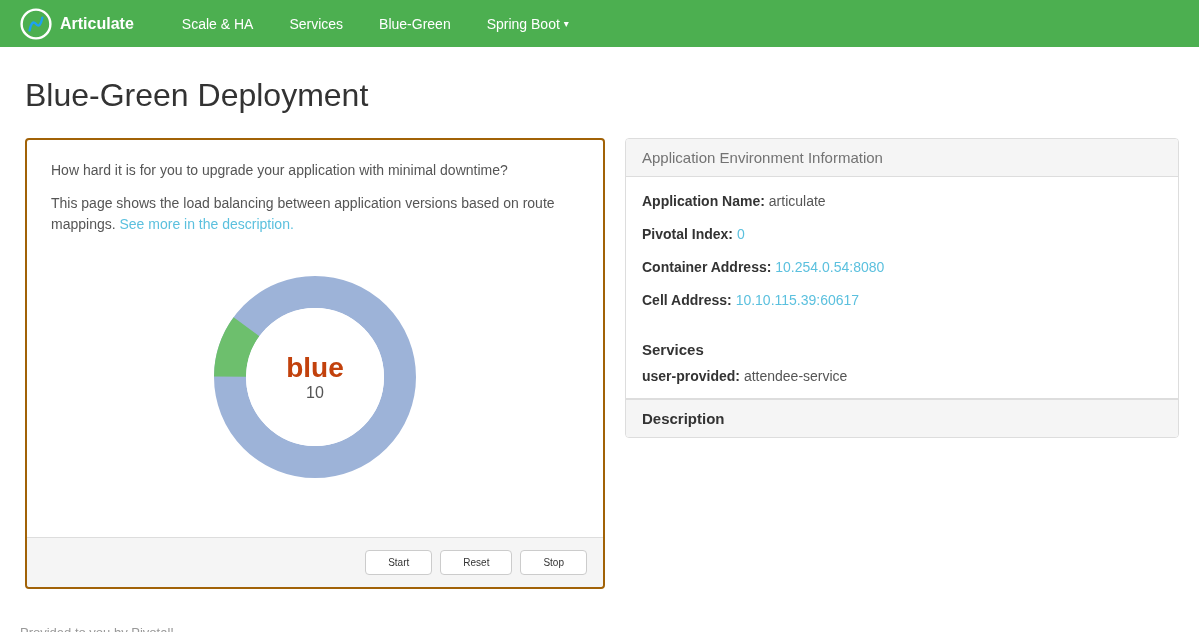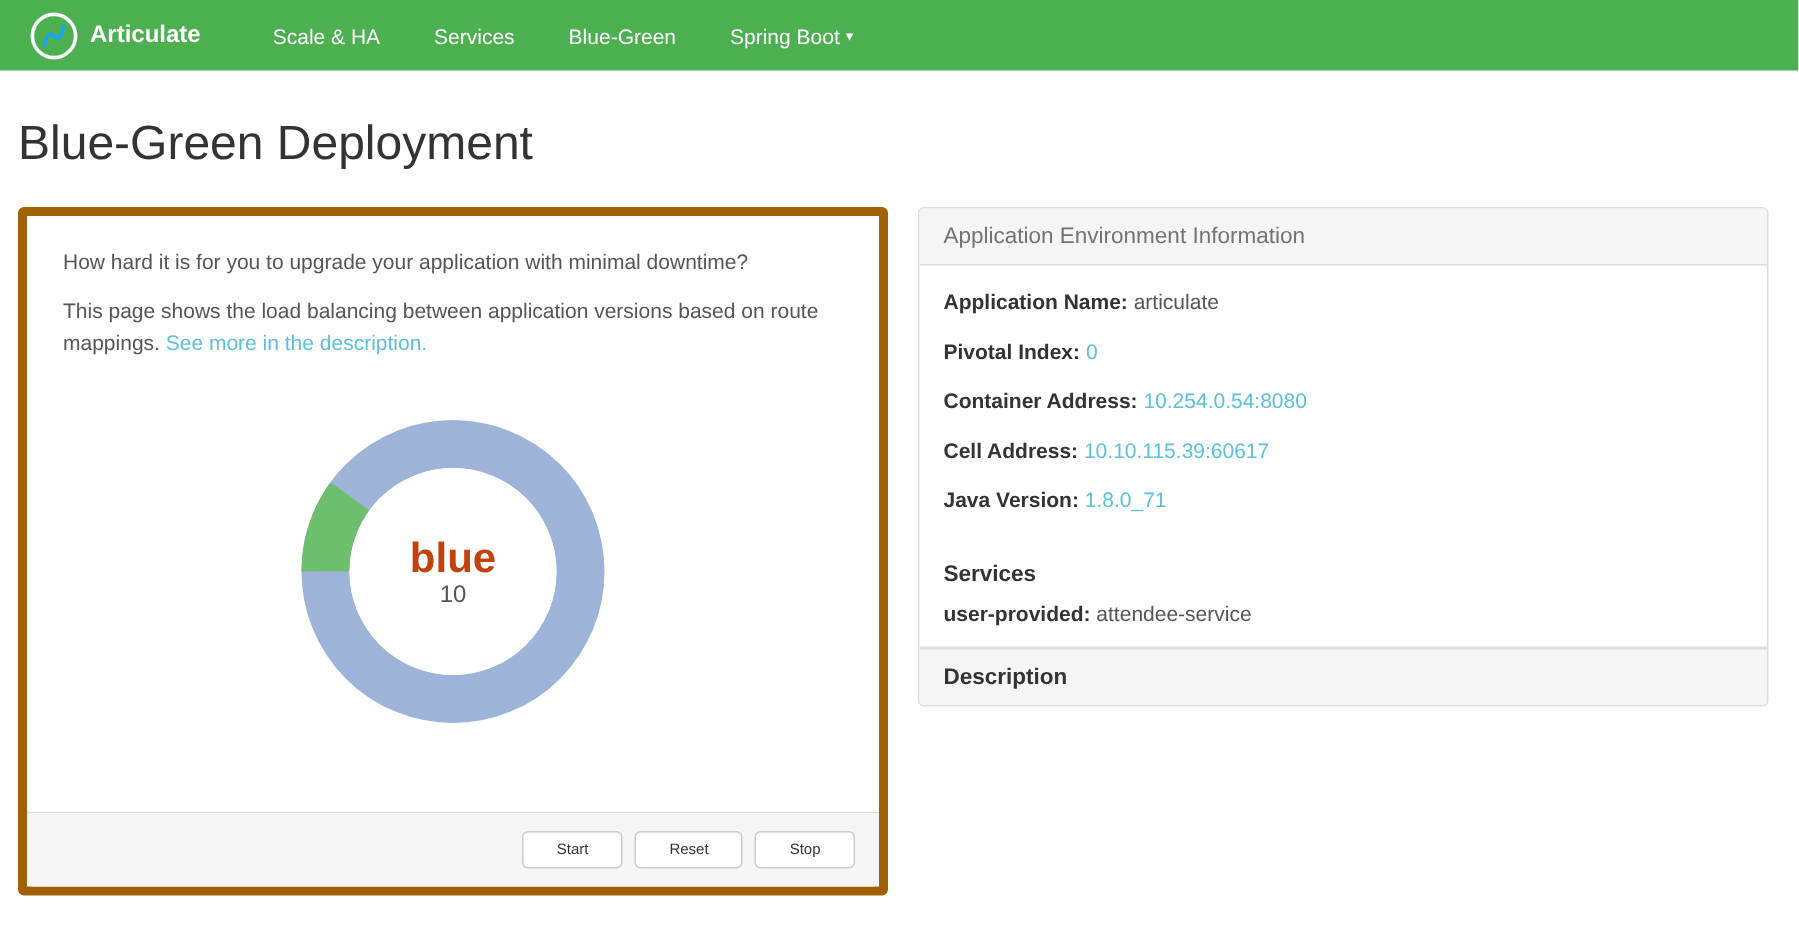--- a/index.html
+++ b/index.html
@@ -41,39 +41,39 @@
       align-items: center;
       cursor: pointer;
     }
     .navbar-link .caret {
       margin-left: 4px;
       font-size: 10px;
     }
 
     
     .main-content {
-      padding: 30px 20px 20px 12px;
+      padding: 30px 20px 20px 25px;
     }
     .page-title {
       font-size: 32px;
       font-weight: 300;
       color: #333;
       margin-bottom: 24px;
     }
 
     .content-row {
       display: flex;
       gap: 20px;
       align-items: flex-start;
     }
 
     
     .left-panel {
       flex: 0 0 580px;
-      border: 6px solid #a16207;
+      border: 2px solid #a16207;
       border-radius: 4px;
       background: #fff;
     }
     .left-panel-body {
       padding: 20px 24px;
     }
     .left-panel-body p {
       margin-bottom: 12px;
       line-height: 1.5;
       color: #555;
@@ -283,24 +283,20 @@
           <span class="info-value info-value-blue">0</span>
         </div>
         <div class="info-row">
           <span class="info-label">Container Address:</span>
           <span class="info-value info-value-blue">10.254.0.54:8080</span>
         </div>
         <div class="info-row">
           <span class="info-label">Cell Address:</span>
           <span class="info-value info-value-blue">10.10.115.39:60617</span>
         </div>
-        <div class="info-row">
-          <span class="info-label">Java Version:</span>
-          <span class="info-value info-value-blue">1.8.0_71</span>
-        </div>
       </div>
 
       <div class="services-section">
         <div class="services-section-title">Services</div>
         <div class="services-row">
           <span class="services-label">user-provided:</span>
           <span class="info-value">attendee-service</span>
         </div>
       </div>
 

